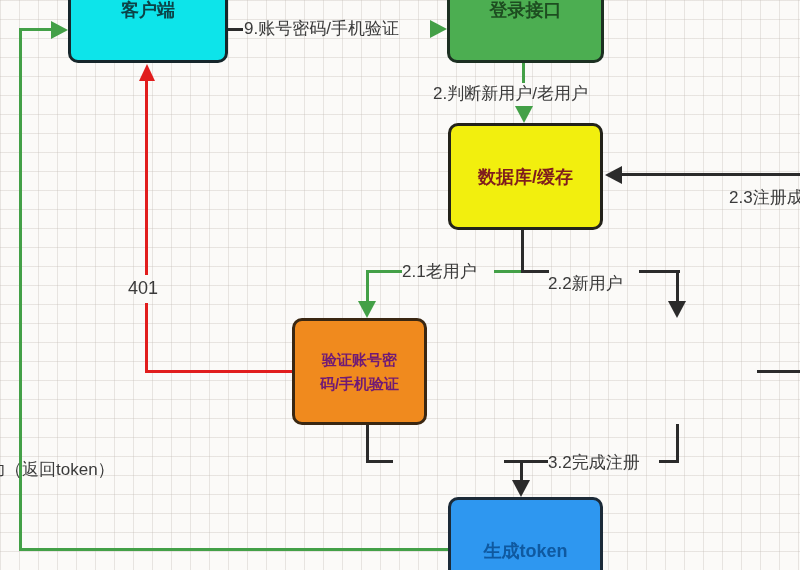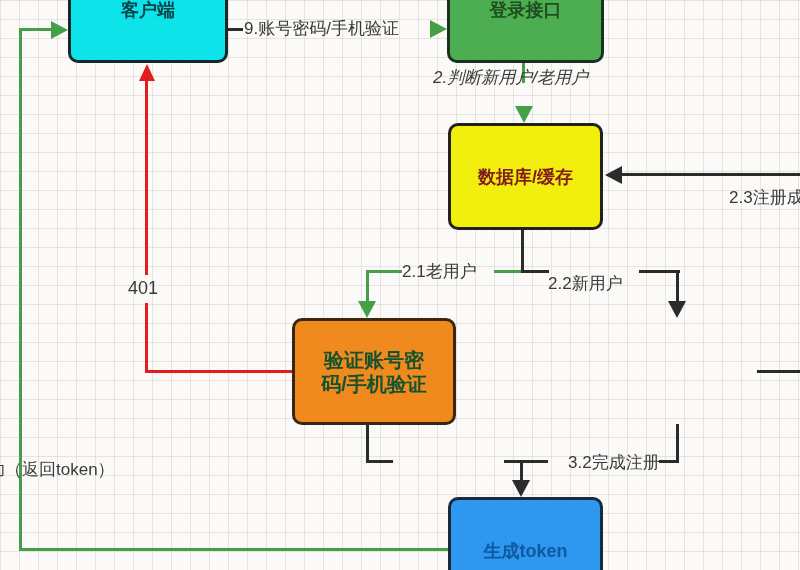--- a/index.html
+++ b/index.html
@@ -51,21 +51,21 @@
   <div class="ln c-red" style="left:145px;top:79px;width:3px;height:196px;"></div>
   <div class="elabel" style="left:128px;top:277px;font-size:18px;">401</div>
   <div class="ln c-red" style="left:145px;top:303px;width:3px;height:70px;"></div>
   <div class="ln c-red" style="left:145px;top:370px;width:148px;height:3px;"></div>
 
   <div class="ln c-black" style="left:228px;top:28px;width:15px;height:3px;"></div>
   <div class="elabel" style="left:244px;top:17px;">9.账号密码/手机验证</div>
   <div class="ah ah-right k-green" style="left:430px;top:20px;"></div>
 
   <div class="ln c-green" style="left:522px;top:62px;width:3px;height:21px;"></div>
-  <div class="elabel" style="left:433px;top:66px;font-style:italic;">2.判断新用户/老用户</div>
+  <div class="elabel" style="left:433px;top:82px;">2.判断新用户/老用户</div>
   <div class="ah ah-down k-green" style="left:515px;top:106px;"></div>
 
   <div class="ah ah-left k-black" style="left:605px;top:166px;"></div>
   <div class="ln c-black" style="left:620px;top:173px;width:180px;height:3px;"></div>
   <div class="elabel" style="left:729px;top:186px;">2.3注册成</div>
   <div class="ln c-black" style="left:757px;top:370px;width:43px;height:3px;"></div>
 
   <div class="ln c-black" style="left:521px;top:229px;width:3px;height:44px;"></div>
   <div class="ln c-green" style="left:494px;top:270px;width:28px;height:3px;"></div>
   <div class="ln c-black" style="left:521px;top:270px;width:28px;height:3px;"></div>
@@ -76,37 +76,37 @@
   <div class="ln c-green" style="left:366px;top:270px;width:3px;height:33px;"></div>
   <div class="ah ah-down k-green" style="left:358px;top:301px;"></div>
   <div class="ln c-black" style="left:676px;top:270px;width:3px;height:33px;"></div>
   <div class="ah ah-down k-black" style="left:668px;top:301px;"></div>
 
   <div class="ln c-black" style="left:366px;top:424px;width:3px;height:39px;"></div>
   <div class="ln c-black" style="left:676px;top:424px;width:3px;height:39px;"></div>
   <div class="ln c-black" style="left:366px;top:460px;width:27px;height:3px;"></div>
   <div class="ln c-black" style="left:504px;top:460px;width:44px;height:3px;"></div>
   <div class="ln c-black" style="left:659px;top:460px;width:20px;height:3px;"></div>
-  <div class="elabel" style="left:548px;top:451px;margin-left:20px;">3.2完成注册</div>
+  <div class="elabel" style="left:548px;top:451px;">3.2完成注册</div>
   <div class="ln c-black" style="left:520px;top:461px;width:3px;height:21px;"></div>
   <div class="ah ah-down k-black" style="left:512px;top:480px;"></div>
 
   <div class="node" style="left:68px;top:-44px;width:160px;height:107px;background:#0de4ea;color:#0c4347;border-color:#16262b;">
     <span>客户端</span>
   </div>
 
   <div class="node" style="left:447px;top:-44px;width:157px;height:107px;background:#4cae51;color:#1d4d20;border-color:#1c3022;">
     <span>登录接口</span>
   </div>
 
   <div class="node" style="left:448px;top:123px;width:155px;height:107px;background:#f2ef0e;color:#7f1d1d;border-color:#23221a;">
     <span>数据库/缓存</span>
   </div>
 
-  <div class="node" style="left:292px;top:318px;width:164px;height:107px;background:#f08a1e;color:#14532d;border-color:#3a2712;font-size:20px;">
+  <div class="node" style="left:292px;top:318px;width:135px;height:107px;background:#f08a1e;color:#701a75;border-color:#3a2712;font-size:15px;">
     <span>验证账号密
 码/手机验证</span>
   </div>
 
 
   <div class="node" style="left:448px;top:497px;width:155px;height:107px;background:#2e97f0;color:#0f59a0;border-color:#1b2a38;">
     <span>生成token</span>
   </div>
 
 </div>

